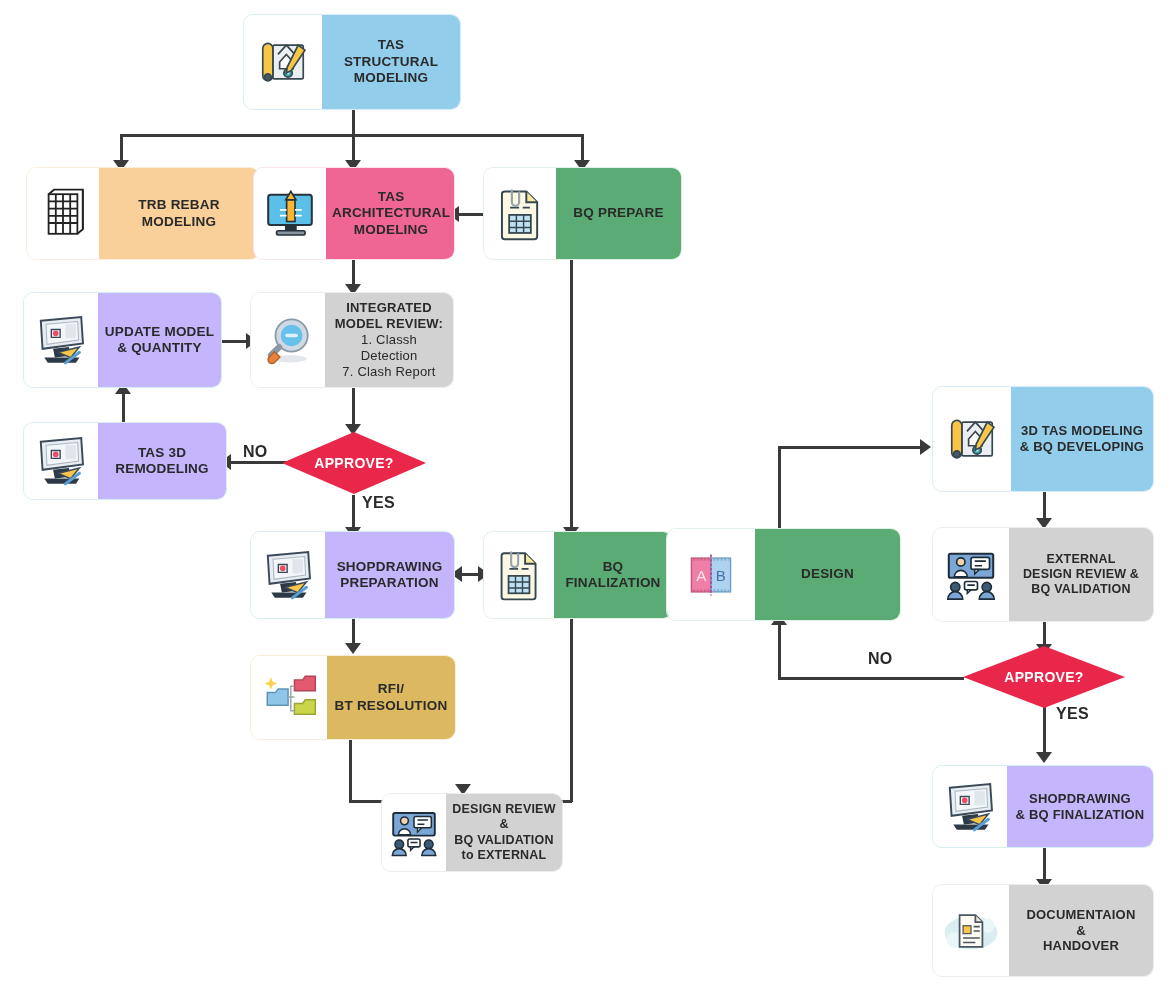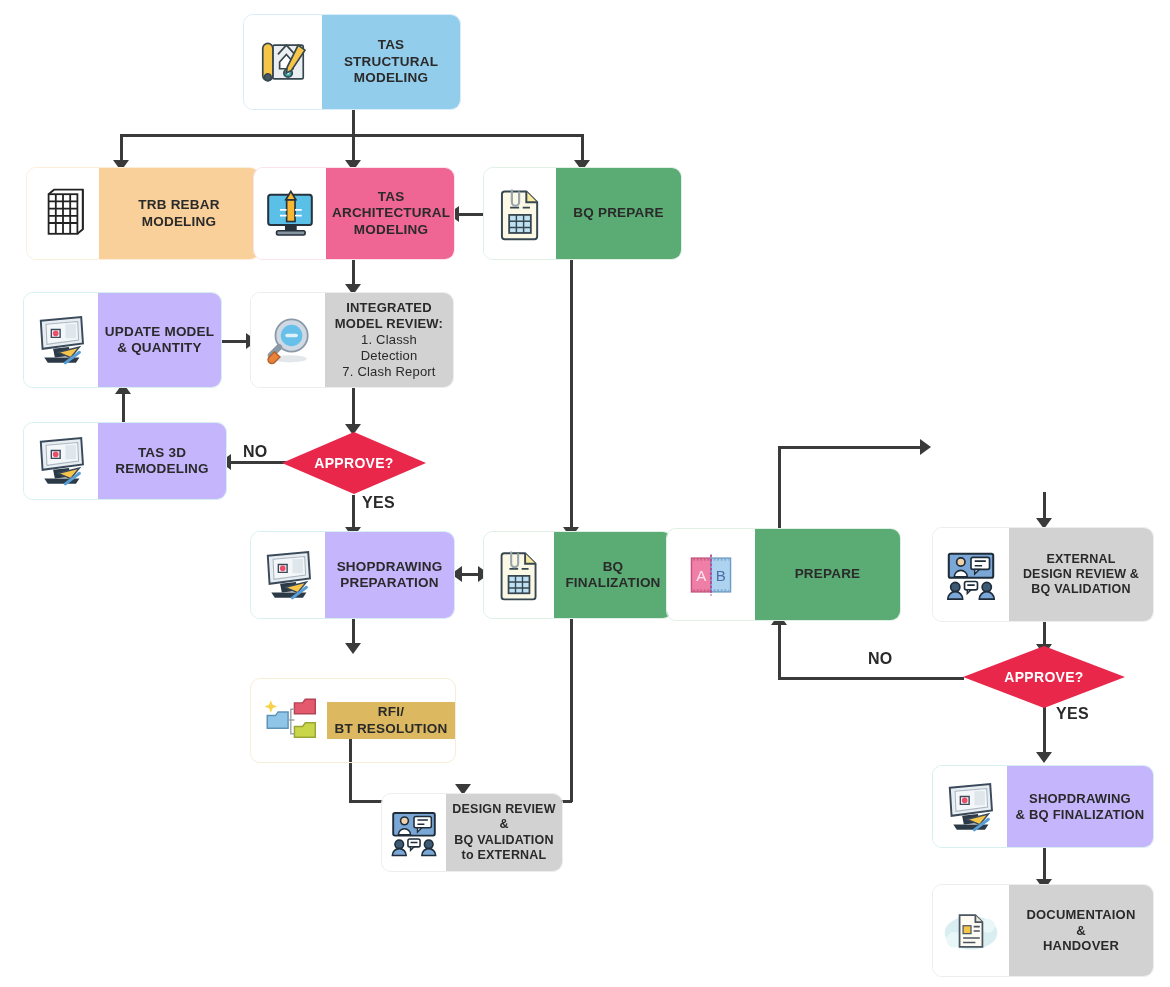--- a/index.html
+++ b/index.html
@@ -297,24 +297,24 @@
       <svg width="50" height="48" viewBox="0 0 56 54">
         <rect x="6" y="8" width="22" height="38" fill="#ef7fa6" stroke="#c2547c" stroke-width="1.6"></rect>
         <rect x="28" y="8" width="22" height="38" fill="#aed3f0" stroke="#6f9cc4" stroke-width="1.6"></rect>
         <text x="17" y="34" font-size="17" font-family="Liberation Sans, sans-serif" fill="#fde8ef" text-anchor="middle">A</text>
         <text x="39" y="34" font-size="17" font-family="Liberation Sans, sans-serif" fill="#4a6fa5" text-anchor="middle">B</text>
         <line x1="28" y1="4" x2="28" y2="50" stroke="#b3489a" stroke-width="2" stroke-dasharray="3 2"></line>
         <path d="M8 10 h18 M8 44 h18" stroke="#c2547c" stroke-width="1.4" stroke-dasharray="2 2"></path>
         <path d="M31 10 h17 M31 44 h17" stroke="#6f9cc4" stroke-width="1.4" stroke-dasharray="2 2"></path>
       </svg>
     </div>
-    <div class="lbl bg-green" style="font-size:13.5px;">PREPARE</div>
-  </div>
-
-  <div class="node fr-gold" style="left:250px;top:678px;width:206px;height:85px;align-items:center;">
+    <div class="lbl bg-green" style="font-size:13.5px;">DESIGN</div>
+  </div>
+
+  <div class="node fr-gold" style="left:250px;top:655px;width:206px;height:85px;">
     <div class="ico" style="width:76px;">
       <svg width="58" height="52" viewBox="0 0 64 56">
         <path d="M8 22 h9 l3 -4 h11 v18 h-23z" fill="#8fc6e8" stroke="#5d93b5" stroke-width="1.6"></path>
         <path d="M38 8 h9 l3 -4 h11 v16 h-23z" fill="#e4596e" stroke="#b24455" stroke-width="1.6"></path>
         <path d="M38 34 h9 l3 -4 h11 v16 h-23z" fill="#c9d64a" stroke="#9aa536" stroke-width="1.6"></path>
         <path d="M31 27 h7 M34 27 v-12 h4 M34 27 v15 h4" fill="none" stroke="#9aa5ab" stroke-width="1.6"></path>
         <path d="M10 10 l2 -5 2 5 5 2 -5 2 -2 5 -2 -5 -5 -2z" fill="#f7d24a"></path>
       </svg>
     </div>
     <div class="lbl bg-gold" style="white-space:pre-line;font-size:13.5px;">RFI/
@@ -337,20 +337,36 @@
         <rect x="23" y="34" width="14" height="9" rx="2" fill="#fff" stroke="#1f2d3a" stroke-width="1.8"></rect>
         <path d="M26 43 l0 4 4 -4z" fill="#fff" stroke="#1f2d3a" stroke-width="1.6"></path>
         <path d="M26 38 h8" stroke="#1f2d3a" stroke-width="1.8"></path>
       </svg>
     </div>
     <div class="lbl bg-grey" style="white-space:pre-line;font-size:12.5px;">DESIGN REVIEW &amp;
 BQ VALIDATION
 to EXTERNAL</div>
   </div>
 
+  <div class="node fr-blue" style="left:932px;top:386px;width:222px;height:106px;">
+    <div class="ico" style="width:78px;">
+      <svg width="54" height="54" viewBox="0 0 64 64">
+        <rect x="20" y="12" width="36" height="40" rx="2" fill="#eceff1" stroke="#37474f" stroke-width="2"></rect>
+        <path d="M28 32 l8-9 8 9 v8 h-16z" fill="#fff" stroke="#37474f" stroke-width="2"></path>
+        <path d="M26 23 l10-11 10 11" fill="none" stroke="#37474f" stroke-width="2"></path>
+        <circle cx="38" cy="45" r="5" fill="#2ea3a8" stroke="#37474f" stroke-width="2"></circle>
+        <circle cx="38" cy="45" r="1.8" fill="#eceff1"></circle>
+        <rect x="8" y="10" width="12" height="44" rx="6" fill="#f7c548" stroke="#37474f" stroke-width="2"></rect>
+        <circle cx="14" cy="50" r="4" fill="#455a64" stroke="#37474f" stroke-width="2"></circle>
+        <path d="M50 12 l8 6 -16 24 -6 3 1 -7z" fill="#f7c548" stroke="#37474f" stroke-width="2"></path>
+      </svg>
+    </div>
+    <div class="lbl bg-blue" style="white-space:pre-line;font-size:13px;">3D TAS MODELING
+&amp; BQ DEVELOPING</div>
+  </div>
 
   <div class="node fr-grey" style="left:932px;top:527px;width:222px;height:95px;">
     <div class="ico" style="width:76px;">
       <svg width="56" height="50" viewBox="0 0 60 54">
         <rect x="6" y="4" width="48" height="26" rx="2" fill="#7ba7d6" stroke="#1f2d3a" stroke-width="2.2"></rect>
         <circle cx="19" cy="13" r="4.5" fill="#f2d2a9" stroke="#1f2d3a" stroke-width="1.8"></circle>
         <path d="M12 29 a7 7 0 0 1 14 0z" fill="#fff" stroke="#1f2d3a" stroke-width="1.8"></path>
         <rect x="30" y="8" width="20" height="13" rx="2" fill="#fff" stroke="#1f2d3a" stroke-width="1.8"></rect>
         <path d="M34 21 l0 5 5 -5z" fill="#fff" stroke="#1f2d3a" stroke-width="1.6"></path>
         <path d="M34 12 h12 M34 17 h8" stroke="#1f2d3a" stroke-width="1.8"></path>

